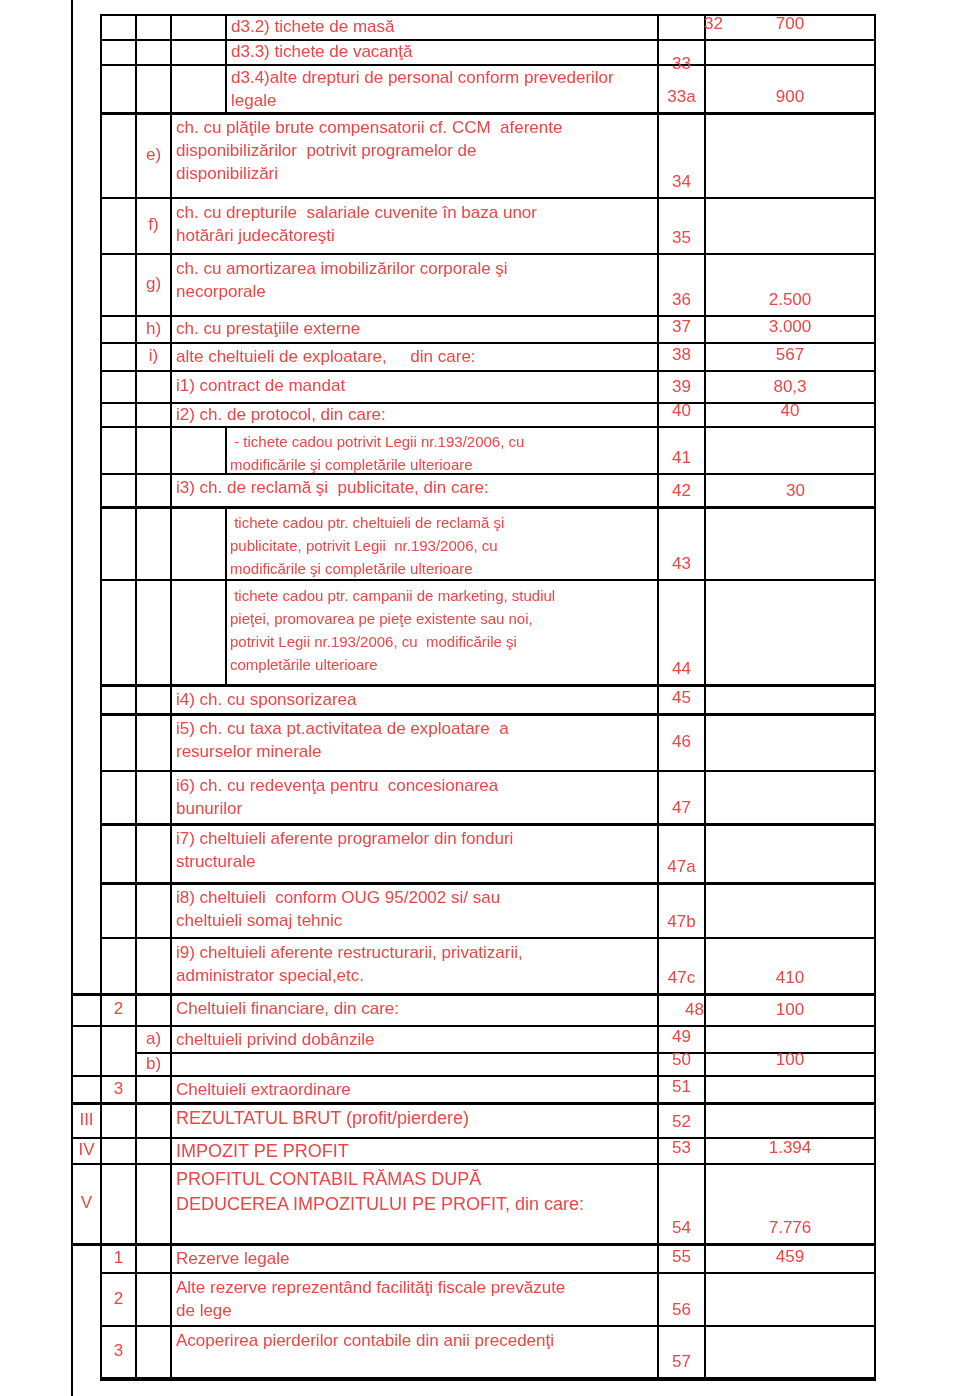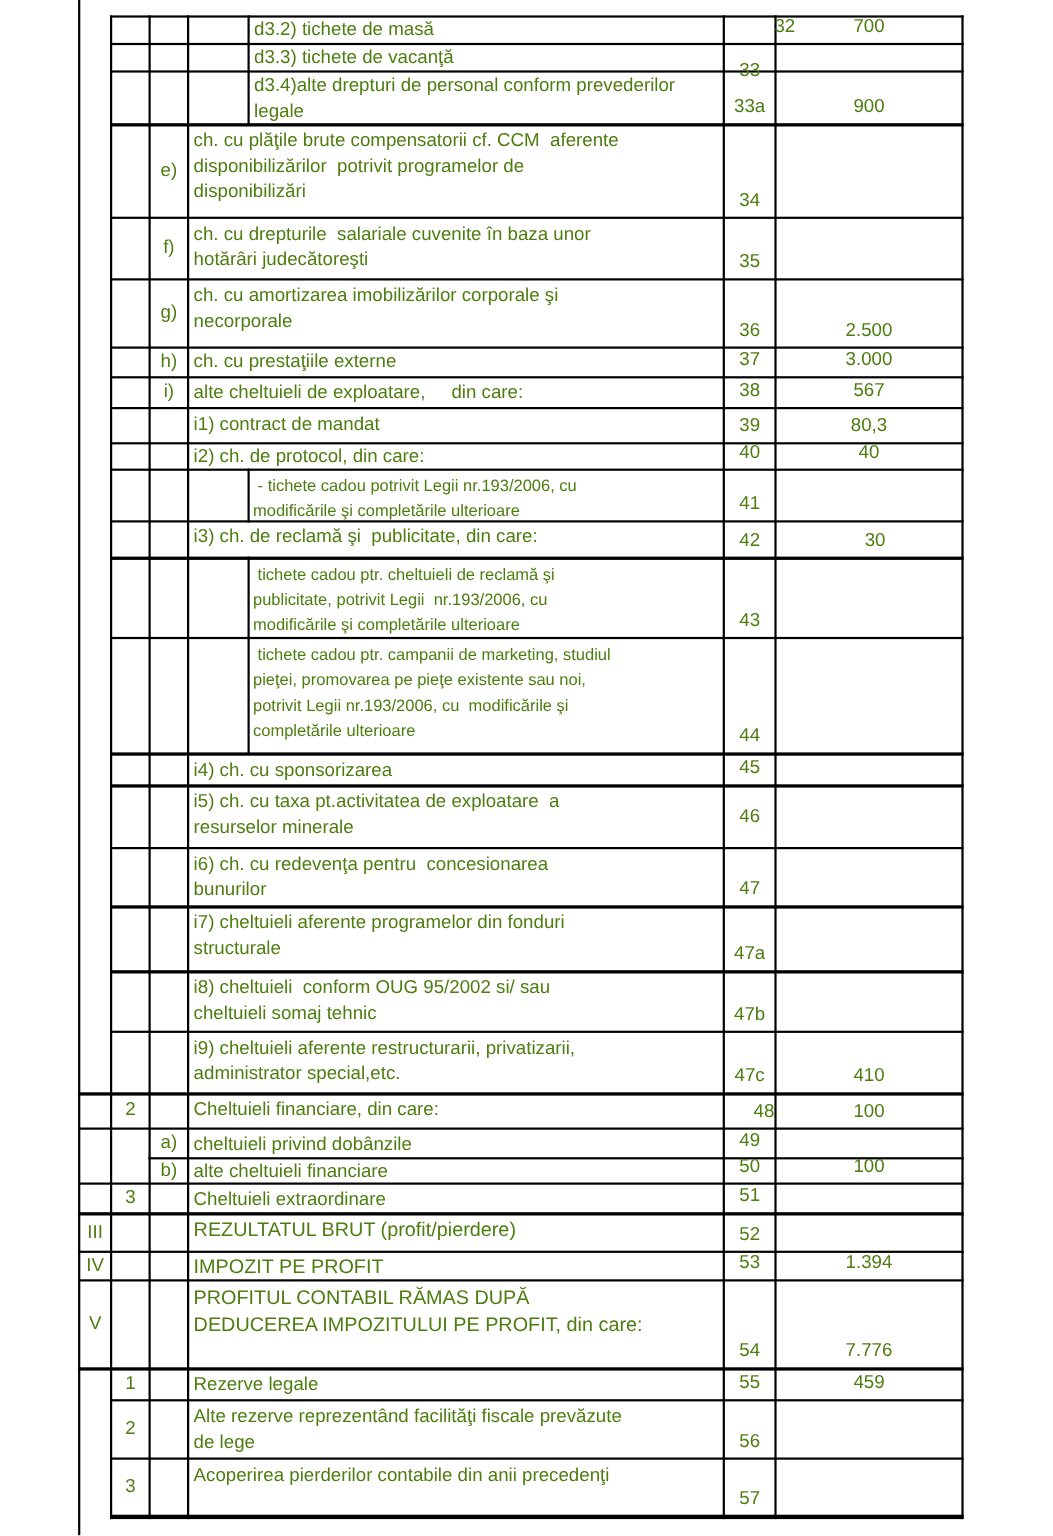--- a/index.html
+++ b/index.html
@@ -1,17 +1,17 @@
 <!DOCTYPE html>
 <html><head>
 <meta charset="utf-8">
 <style>
   html,body{margin:0;padding:0;background:#fff;}
   .page{position:relative;width:957px;height:1396px;background:#ffffff;overflow:hidden;
-        font-family:"Liberation Sans","DejaVu Sans",sans-serif;color:#4d7c0f;}
+        font-family:"Liberation Sans","DejaVu Sans",sans-serif;color:#ef4444;}
   .hl,.vl{position:absolute;background:#000;}
   .hl{height:2px;}
   .hl.thick{height:3px;}
   .hl.xthick{height:4px;}
   .vl{width:2px;}
   .desc{position:absolute;font-size:17px;line-height:23px;white-space:pre-wrap;
         text-align:left;letter-spacing:0;}
   .desc.small{font-size:15px;line-height:23px;}
   .desc.big{font-size:18px;line-height:25px;}
   .numcell,.valcell{position:absolute;display:flex;align-items:flex-end;justify-content:center;
@@ -160,21 +160,20 @@
   <div class="labelcell" style="left:102px;top:993px;width:33px;height:32px;">2</div>
   <div class="desc" style="left:176px;top:997px;width:477px;">Cheltuieli financiare, din care:</div>
   <div class="numcell" style="left:672px;top:993px;width:45px;height:32px;">48</div>
   <div class="valcell" style="left:706px;top:993px;width:168px;height:32px;">100</div>
 
   <div class="labelcell" style="left:137px;top:1025px;width:33px;height:27px;">a)</div>
   <div class="desc" style="left:176px;top:1028px;width:477px;">cheltuieli privind dobânzile</div>
   <div class="numcell" style="left:659px;top:1025px;width:45px;height:27px;">49</div>
 
   <div class="labelcell" style="left:137px;top:1052px;width:33px;height:23px;">b)</div>
-  <div class="desc" style="left:176px;top:1053px;width:477px;">alte cheltuieli financiare</div>
   <div class="numcell" style="left:659px;top:1052px;width:45px;height:23px;">50</div>
   <div class="valcell" style="left:706px;top:1052px;width:168px;height:23px;">100</div>
 
   <div class="labelcell" style="left:102px;top:1075px;width:33px;height:27px;">3</div>
   <div class="desc" style="left:176px;top:1078px;width:477px;">Cheltuieli extraordinare</div>
   <div class="numcell" style="left:659px;top:1075px;width:45px;height:27px;">51</div>
 
   <div class="labelcell" style="left:73px;top:1102px;width:27px;height:35px;">III</div>
   <div class="desc big" style="left:176px;top:1106px;width:477px;">REZULTATUL BRUT (profit/pierdere)</div>
   <div class="numcell" style="left:659px;top:1102px;width:45px;height:35px;">52</div>

